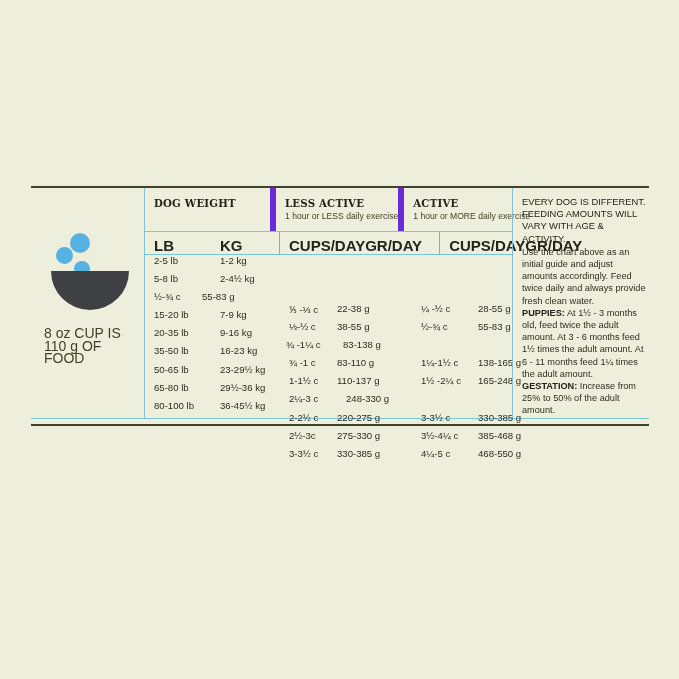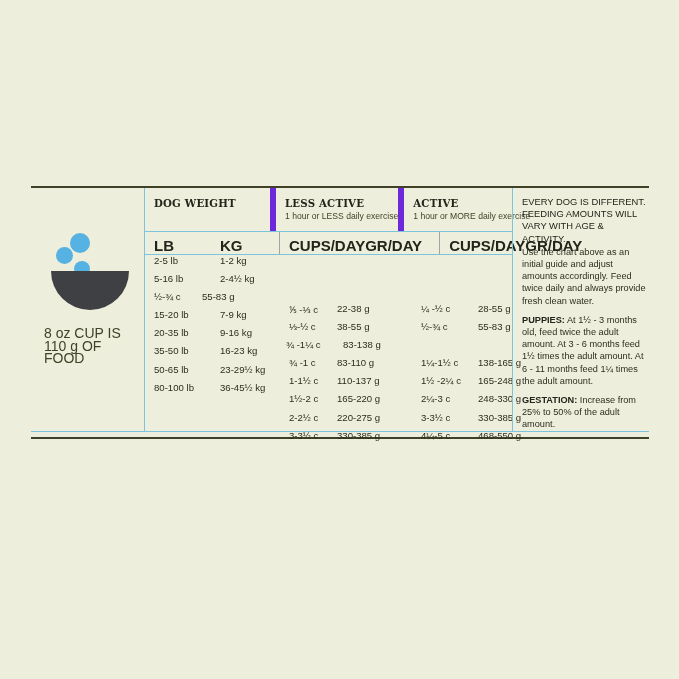--- a/index.html
+++ b/index.html
@@ -182,21 +182,20 @@
   .note-p {
     font-size: 9.2px;
     line-height: 12.2px;
     color: #2c2e20;
     margin-top: 1px;
   }
   .note-block {
     font-size: 9.2px;
     line-height: 12.2px;
     color: #2c2e20;
-    margin-top: 7px;
   }
   .note-block b { color: #23251a; }
 
   
   #disclaimer {
     font-size: 9.4px;
     line-height: 13.5px;
     color: #2c2e20;
     text-align: justify;
     padding: 6px 1px 3px 1px;
@@ -272,21 +271,21 @@
               <span class="td-cell c-lcups">⅕ -⅓ c</span>
               <span class="td-cell c-lgr">22-38 g</span>
             </div>
             <div class="td-group g-active">
               <span class="td-cell c-acups">¼ -½ c</span>
               <span class="td-cell c-agr">28-55 g</span>
             </div>
           </div>
           <div class="trow">
             <div class="td-group g-weight">
-              <span class="td-cell c-lb">5-16 lb</span>
+              <span class="td-cell c-lb">5-8 lb</span>
               <span class="td-cell c-kg">2-4½ kg</span>
             </div>
             <div class="td-group g-less">
               <span class="td-cell c-lcups">⅓-½ c</span>
               <span class="td-cell c-lgr">38-55 g</span>
             </div>
             <div class="td-group g-active">
               <span class="td-cell c-acups">½-¾ c</span>
               <span class="td-cell c-agr">55-83 g</span>
             </div>
@@ -327,41 +326,51 @@
             <div class="td-group g-active">
               <span class="td-cell c-acups">1½ -2¼ c</span>
               <span class="td-cell c-agr">165-248 g</span>
             </div>
           </div>
           <div class="trow">
             <div class="td-group g-weight">
               <span class="td-cell c-lb">35-50 lb</span>
               <span class="td-cell c-kg">16-23 kg</span>
             </div>
-            <div class="td-group g-less">
-              <span class="td-cell c-lcups">1½-2 c</span>
-              <span class="td-cell c-lgr">165-220 g</span>
-            </div>
             <div class="td-group g-active">
               <span class="td-cell c-acups">2¼-3 c</span>
               <span class="td-cell c-agr">248-330 g</span>
             </div>
           </div>
           <div class="trow">
             <div class="td-group g-weight">
               <span class="td-cell c-lb">50-65 lb</span>
               <span class="td-cell c-kg">23-29½ kg</span>
             </div>
             <div class="td-group g-less">
               <span class="td-cell c-lcups">2-2½ c</span>
               <span class="td-cell c-lgr">220-275 g</span>
             </div>
             <div class="td-group g-active">
               <span class="td-cell c-acups">3-3½ c</span>
               <span class="td-cell c-agr">330-385 g</span>
+            </div>
+          </div>
+          <div class="trow">
+            <div class="td-group g-weight">
+              <span class="td-cell c-lb">65-80 lb</span>
+              <span class="td-cell c-kg">29½-36 kg</span>
+            </div>
+            <div class="td-group g-less">
+              <span class="td-cell c-lcups">2½-3c</span>
+              <span class="td-cell c-lgr">275-330 g</span>
+            </div>
+            <div class="td-group g-active">
+              <span class="td-cell c-acups">3½-4¼ c</span>
+              <span class="td-cell c-agr">385-468 g</span>
             </div>
           </div>
           <div class="trow">
             <div class="td-group g-weight">
               <span class="td-cell c-lb">80-100 lb</span>
               <span class="td-cell c-kg">36-45½ kg</span>
             </div>
             <div class="td-group g-less">
               <span class="td-cell c-lcups">3-3½ c</span>
               <span class="td-cell c-lgr">330-385 g</span>

